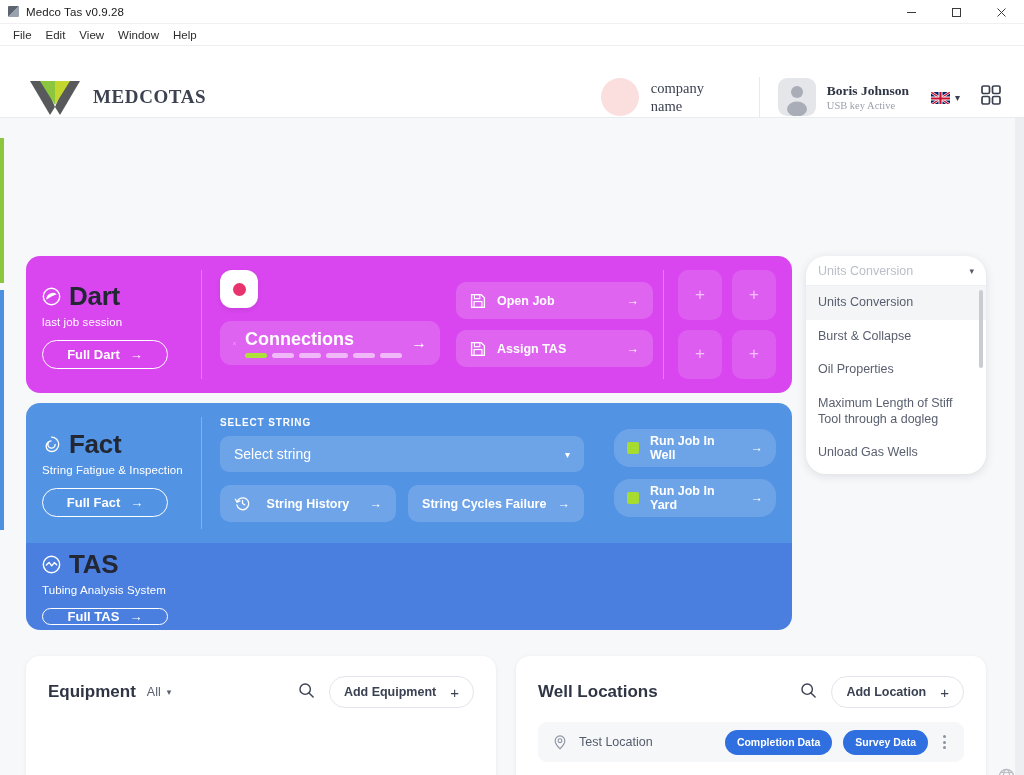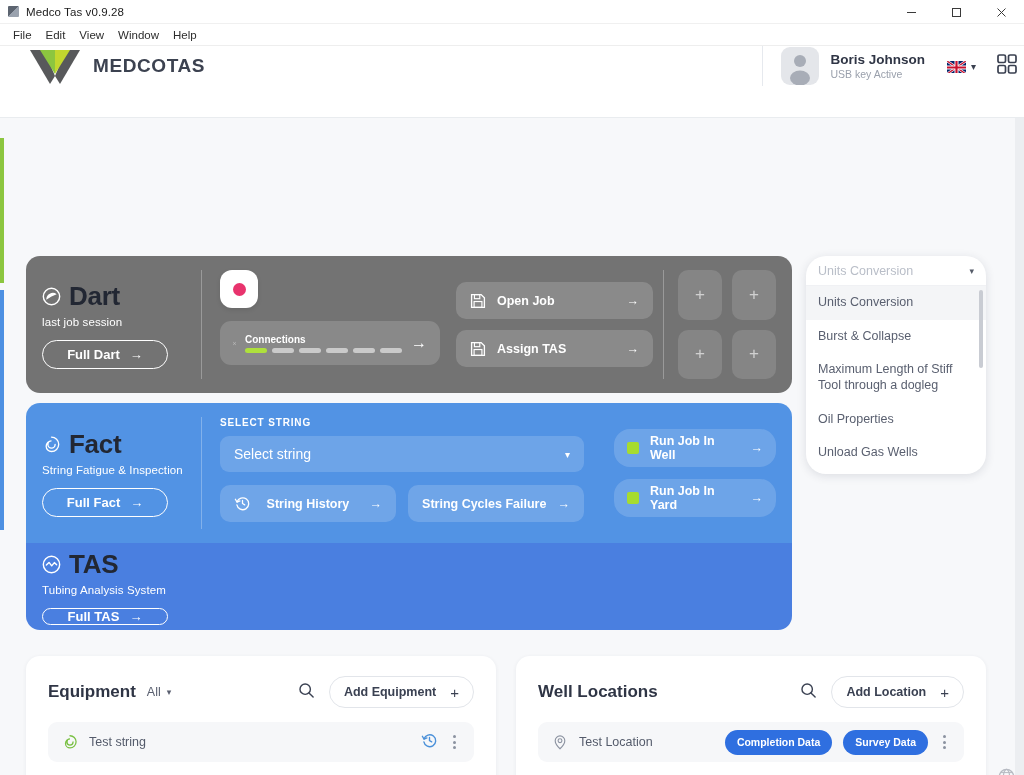--- a/index.html
+++ b/index.html
@@ -32,22 +32,22 @@
   .menubar {
     height: 22px; background: #fff; display: flex; align-items: center;
     padding-left: 6px; border-bottom: 1px solid #eeeeee;
   }
   .menu-item {
     font-size: 11.5px; color: #2d2d2d; padding: 2px 7px; border-radius: 2px;
   }
 
   
   .appheader {
-    height: 72px; background: #fff; display: flex; align-items: flex-start;
-    padding: 0 2px 0 28px; border-bottom: 1px solid #e9ecef;
+    height: 72px; background: #fff; display: flex; align-items: flex-end;
+    padding: 0 18px 0 28px; border-bottom: 1px solid #e9ecef; font-family: Liberation Serif, serif;
   }
   .logo-wrap { display: flex; align-items: center; gap: 11px; }
   .logo-mark { width: 54px; height: 40px; flex: none; }
   .logo-text {
     font-size: 19px; font-weight: bold; letter-spacing: .6px; color: #3c4250;
   }
   .header-right { margin-left: auto; display: flex; align-items: center; }
   .company-block { display: flex; align-items: center; gap: 12px; padding-right: 22px; }
   .company-avatar {
     width: 38px; height: 38px; border-radius: 50%; background: #fbdede; flex: none;
@@ -74,21 +74,21 @@
   .left-rail {
     position: absolute; left: 0; top: 0; width: 4px; height: 100%;
   }
   .left-rail .g { position: absolute; left: 0; top: 20px; width: 4px; height: 145px; background: #8cc63f; }
   .left-rail .b { position: absolute; left: 0; top: 172px; width: 4px; height: 240px; background: #4d90e2; }
 
   
   .hero { position: absolute; left: 26px; top: 138px; width: 766px; }
 
   .panel-dart {
-    height: 137px; background: #737373; border-radius: 14px;
+    height: 137px; background: #d946ef; border-radius: 14px;
     display: flex; align-items: stretch; padding: 14px 16px;
   }
   .dart-left {
     width: 160px; flex: none; border-right: 1px solid rgba(255,255,255,.28);
     padding-right: 12px; display: flex; flex-direction: column; justify-content: center;
   }
   .brand-row { display: flex; align-items: center; gap: 8px; }
   .brand-title { font-size: 26px; font-weight: bold; color: #222733; letter-spacing: -.3px; }
   .brand-sub { font-size: 11.5px; color: #ffffff; margin-top: 4px; letter-spacing: .1px; }
   .ghost-btn {
@@ -100,21 +100,21 @@
   .rec-btn {
     width: 38px; height: 38px; border-radius: 12px; background: #fff;
     display: flex; align-items: center; justify-content: center;
     box-shadow: 0 2px 5px rgba(0,0,0,.09);
   }
   .rec-dot { width: 13px; height: 13px; border-radius: 50%; background: #e8336d; }
   .conn-card {
     margin-top: 13px; height: 44px; background: rgba(255,255,255,.16); border-radius: 11px;
     display: flex; align-items: center; padding: 0 13px; gap: 9px;
   }
-  .conn-label { font-size: 10px; font-weight: bold; color: #fff; }
+  .conn-label { font-size: 18px; font-weight: bold; color: #fff; }
   .conn-bars { display: flex; gap: 5px; margin-top: 3px; }
   .conn-bars i { display: block; width: 22px; height: 5px; border-radius: 3px; background: rgba(255,255,255,.55); }
   .conn-bars i.on { background: #aee03c; }
   .conn-arrow { margin-left: auto; color: #fff; }
 
   .dart-right { flex: 1; padding: 0 10px 0 16px; display: flex; flex-direction: column; justify-content: center; gap: 11px; border-right: 1px solid rgba(255,255,255,.28); }
   .soft-btn {
     height: 37px; background: rgba(255,255,255,.17); border-radius: 10px;
     display: flex; align-items: center; padding: 17px 14px; gap: 11px;
     color: #fff; font-size: 12.5px; font-weight: bold;
@@ -259,20 +259,24 @@
     <svg class="logo-mark" viewBox="0 0 54 40">
       <path d="M2 4 L16 4 L27 30 L22 38 Z" fill="#58595b"></path>
       <path d="M52 4 L38 4 L27 30 L32 38 Z" fill="#58595b"></path>
       <path d="M12 4 L27 4 L27 28 Z" fill="#8cc63f"></path>
       <path d="M42 4 L27 4 L27 28 Z" fill="#c3d72e"></path>
     </svg>
     <span class="logo-text">MEDCOTAS</span>
   </div>
 
   <div class="header-right">
+    <div class="company-block">
+      <div class="company-avatar"></div>
+      <div class="company-name">company name</div>
+    </div>
     <div class="vdiv"></div>
     <div class="user-block">
       <div class="user-avatar">
         <svg width="38" height="38" viewBox="0 0 38 38">
           <circle cx="19" cy="14" r="6" fill="#a8adb7"></circle>
           <ellipse cx="19" cy="31" rx="10" ry="7.5" fill="#a8adb7"></ellipse>
         </svg>
       </div>
       <div>
         <div class="user-name">Boris Johnson</div>
@@ -455,22 +459,22 @@
   </div>
 
   <div class="dd-panel">
     <div class="dd-head">
       <span>Units Conversion</span>
       <span class="cv">▾</span>
     </div>
     <div class="dd-list">
       <div class="dd-item sel">Units Conversion</div>
       <div class="dd-item">Burst &amp; Collapse</div>
+      <div class="dd-item">Oil Properties</div>
       <div class="dd-item">Maximum Length of Stiff Tool through a dogleg</div>
-      <div class="dd-item">Oil Properties</div>
       <div class="dd-item">Unload Gas Wells</div>
       <div class="dd-scroll"></div>
     </div>
   </div>
 
   <div class="cards">
 
     <div class="card equipment">
       <div class="card-head">
         <span class="card-title">Equipment</span>
@@ -485,40 +489,20 @@
               <line x1="11.6" y1="11.6" x2="16" y2="16" stroke="#3a4152" stroke-width="1.5" stroke-linecap="round"></line>
             </svg>
           </span>
           <span class="add-btn">
             <span>Add Equipment</span>
             <span style="font-size:15px;font-weight:400">+</span>
           </span>
         </span>
       </div>
 
-      <div class="row">
-        <svg width="16" height="16" viewBox="0 0 20 20">
-          <path d="M13.8 10 a3.8 3.8 0 1 1 -3.8 -3.8 a5.6 5.6 0 0 0 0 11.2 a7.6 7.6 0 0 0 0 -15.2" fill="none" stroke="#79c043" stroke-width="1.6" stroke-linecap="round"></path>
-        </svg>
-        <span class="row-label">Test string</span>
-        <span class="row-actions">
-          <span>
-            <svg width="17" height="17" viewBox="0 0 20 20">
-              <path d="M3.6 8.2 A7 7 0 1 1 3.4 11.6" fill="none" stroke="#4a90d9" stroke-width="1.6" stroke-linecap="round"></path>
-              <path d="M1.6 5 L3.6 8.4 L7 7" fill="none" stroke="#4a90d9" stroke-width="1.6" stroke-linecap="round" stroke-linejoin="round"></path>
-              <path d="M10 6.4 V10 L12.6 11.6" fill="none" stroke="#4a90d9" stroke-width="1.6" stroke-linecap="round"></path>
-            </svg>
-          </span>
-          <span class="kebab">
-            <i></i>
-            <i></i>
-            <i></i>
-          </span>
-        </span>
-      </div>
 
     </div>
 
     <div class="card locations">
       <div class="card-head">
         <span class="card-title">Well Locations</span>
         <span class="head-actions">
           <span>
             <svg width="17" height="17" viewBox="0 0 18 18">
               <circle cx="7.6" cy="7.6" r="5.5" fill="none" stroke="#3a4152" stroke-width="1.5"></circle>

